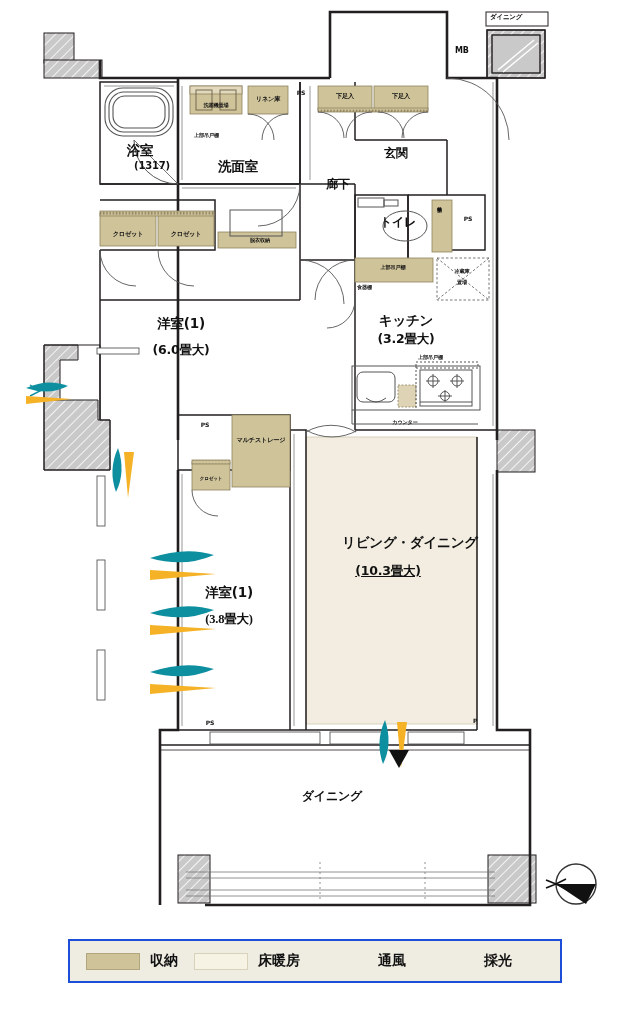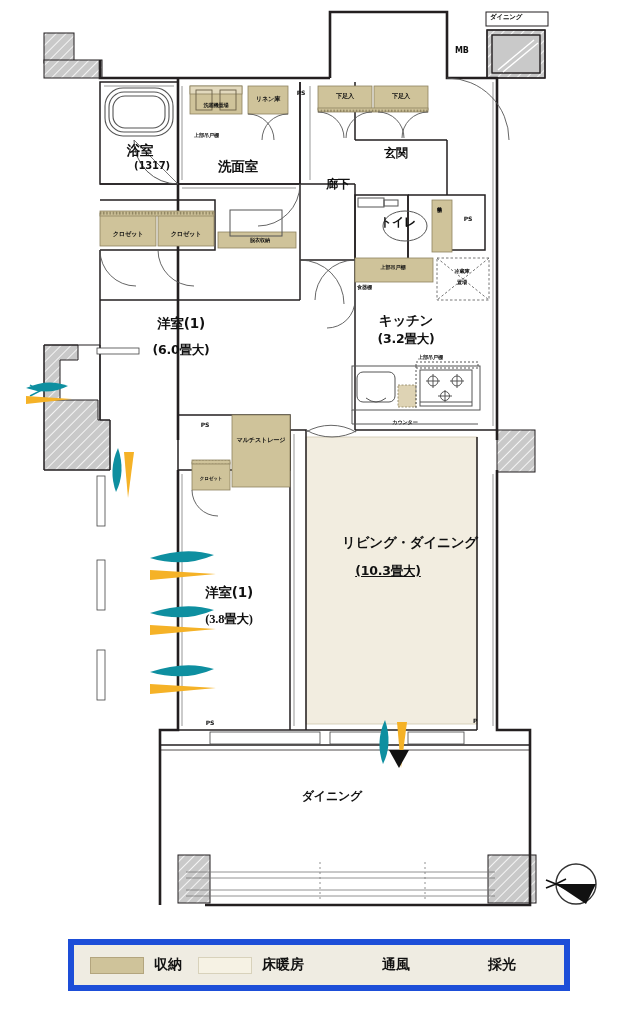--- a/index.html
+++ b/index.html
@@ -17,21 +17,21 @@
   .room-name{font-size:13.5px;font-weight:700;}
   .room-size{font-size:12.5px;font-weight:700;}
   .room-name.sm{font-size:12px;}
   .tiny{font-size:6.2px;font-weight:700;}
   .tiny2{font-size:5.2px;font-weight:700;}
   .micro{font-size:4.6px;font-weight:700;}
   .ps{font-size:6px;font-weight:700;}
 
   
   #legend{position:absolute;left:68px;top:939px;width:490px;height:40px;
-          background:#efece2;border:6px solid #1d4ed8;
+          background:#efece2;border:2px solid #1d4ed8;
           display:flex;align-items:center;}
   .lg-item{display:flex;align-items:center;margin-left:16px;}
   .lg-sw{width:52px;height:15px;border:1px solid #b3a57e;}
   .lg-sw.storage{background:#cfc39a;}
   .lg-sw.heat{background:#f6f2e4;border-color:#d8d2bb;}
   .lg-txt{font-size:14px;font-weight:700;margin-left:10px;color:#111;}
   .lg-ic{width:52px;height:16px;}
 </style>
 </head>
 <body>

